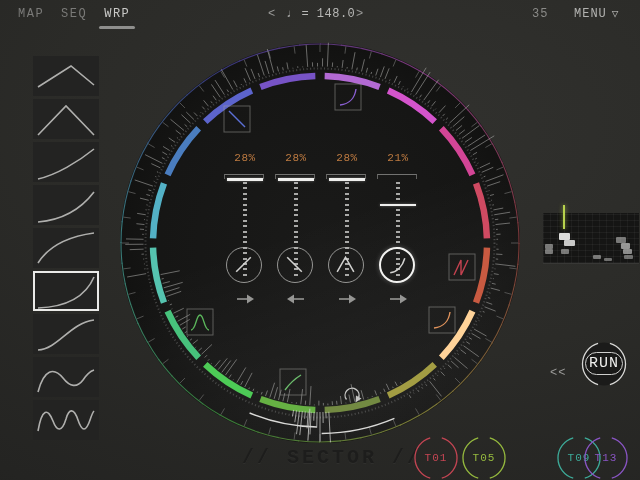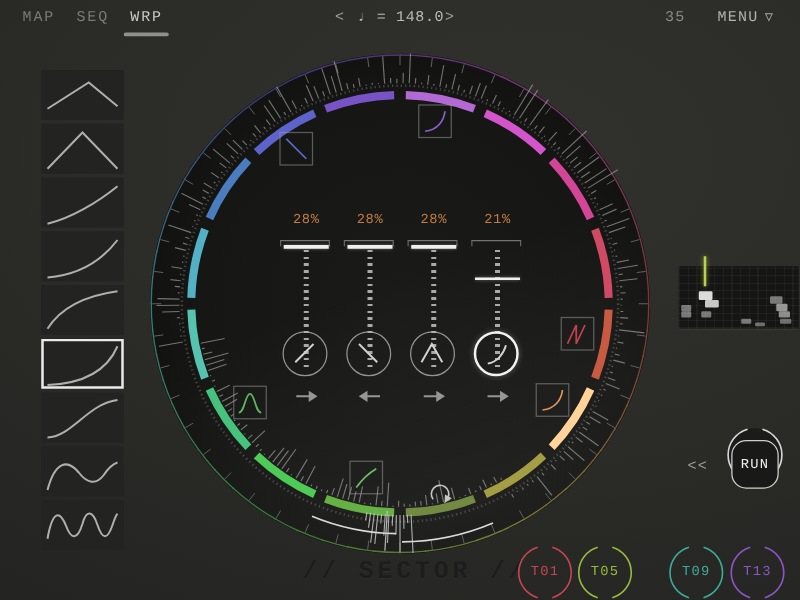--- a/index.html
+++ b/index.html
@@ -18,21 +18,21 @@
   .menu .chev{margin-left:5px;font-size:11px;color:#a8a8a6;}
   
   #sidebar{position:absolute;left:33px;top:56px;width:66px;}
   .shape-item{height:40px;margin-bottom:3px;background:#232322;position:relative;}
   .shape-item.selected{box-shadow:inset 0 0 0 2px #eaeae8;}
   .shape-item svg{position:absolute;inset:0;width:100%;height:100%;}
   .shape-item path{fill:none;stroke:#bcbcba;stroke-width:1.6;opacity:.92;}
   
   #wheel{position:absolute;left:118px;top:41px;width:404px;height:404px;}
   
-  .slider-col{position:absolute;top:170px;width:48px;height:160px;}
+  .slider-col{position:absolute;top:152px;width:48px;height:160px;}
   .pvalue{position:absolute;top:0;left:0;right:0;text-align:center;font-size:11px;letter-spacing:.5px;}
   .bracket{position:absolute;top:22px;left:3px;width:40px;height:5px;box-sizing:border-box;
     border-top:1.5px solid rgba(190,190,188,.55);border-left:1px solid rgba(190,190,188,.45);border-right:1px solid rgba(190,190,188,.45);}
   .track{position:absolute;top:30px;left:22px;width:4px;height:94px;
     background:repeating-linear-gradient(180deg, rgba(205,205,203,.8) 0 2px, transparent 2px 5.4px);}
   .handle{position:absolute;left:6px;width:36px;height:2.5px;background:#efefed;box-shadow:0 0 3px rgba(255,255,255,.35);}
   .knob{position:absolute;top:95px;left:5px;width:36px;height:36px;border-radius:50%;
     border:1.5px solid rgba(180,180,178,.8);box-sizing:border-box;}
   .knob.selected{border:2px solid #f2f2f0;box-shadow:0 0 5px rgba(255,255,255,.25);}
   .knob svg{position:absolute;left:4px;top:4px;}
@@ -43,22 +43,22 @@
     border-bottom:1px solid #38383б;border-bottom:1px solid #383836;
     background-image:
       repeating-linear-gradient(0deg, rgba(200,200,198,.06) 0 1px, transparent 1px 6px),
       repeating-linear-gradient(90deg, rgba(200,200,198,.05) 0 1px, transparent 1px 7px);}
   .note{position:absolute;background:#dcdcda;border-radius:1px;}
   .playhead{position:absolute;width:2px;top:-8px;height:24px;background:#b7d24c;box-shadow:0 0 4px rgba(183,210,76,.7);}
   
   #rewind{position:absolute;left:550px;top:366px;font-size:12px;color:#9b9b99;letter-spacing:1px;}
   #run{position:absolute;left:576px;top:336px;width:56px;height:56px;}
   #run svg{position:absolute;inset:0;}
-  .run-label{position:absolute;left:9px;top:16px;width:38px;height:39px;box-sizing:border-box;
-    border:1px solid #cfcfcd;border-radius:12px;background:#191918;color:#eeeeec;font-size:11px;
+  .run-label{position:absolute;left:9px;top:16px;width:38px;height:23px;box-sizing:border-box;
+    border:1px solid #cfcfcd;border-radius:12px;background:#191918;color:#eeeeec;font-size:15px;
     letter-spacing:1px;display:flex;align-items:center;justify-content:center;}
   
   #title{position:absolute;left:0;right:0;top:446px;text-align:center;font-size:20px;font-weight:bold;
     letter-spacing:3px;color:#1d1d1c;text-shadow:0 1px 0 rgba(120,120,118,.10);}
   .track-btn{position:absolute;top:435px;width:46px;height:46px;}
   .track-btn svg{position:absolute;inset:0;}
   .track-btn span{position:absolute;inset:0;display:flex;align-items:center;justify-content:center;
     font-size:11px;letter-spacing:1px;}
 </style>
 </head>
@@ -653,21 +653,21 @@
         </svg>
         <span style="color: rgb(196, 69, 83);">T01</span>
       </div>
       <div class="track-btn" style="left: 461px;">
         <svg viewBox="-23 -23 46 46">
           <path d="M 5.79 -20.19 A 21 21 0 0 1 5.79 20.19" fill="none" stroke="#95b93e" stroke-width="1.3"></path>
           <path d="M -5.79 20.19 A 21 21 0 0 1 -5.79 -20.19" fill="none" stroke="#95b93e" stroke-width="1.3"></path>
         </svg>
         <span style="color: rgb(149, 185, 62);">T05</span>
       </div>
-      <div class="track-btn" style="left: 534px;">
+      <div class="track-btn" style="left: 556px;">
         <svg viewBox="-23 -23 46 46">
           <path d="M 5.79 -20.19 A 21 21 0 0 1 5.79 20.19" fill="none" stroke="#3dab99" stroke-width="1.3"></path>
           <path d="M -5.79 20.19 A 21 21 0 0 1 -5.79 -20.19" fill="none" stroke="#3dab99" stroke-width="1.3"></path>
         </svg>
         <span style="color: rgb(61, 171, 153);">T09</span>
       </div>
       <div class="track-btn" style="left: 583px;">
         <svg viewBox="-23 -23 46 46">
           <path d="M 5.79 -20.19 A 21 21 0 0 1 5.79 20.19" fill="none" stroke="#8a55c5" stroke-width="1.3"></path>
           <path d="M -5.79 20.19 A 21 21 0 0 1 -5.79 -20.19" fill="none" stroke="#8a55c5" stroke-width="1.3"></path>

